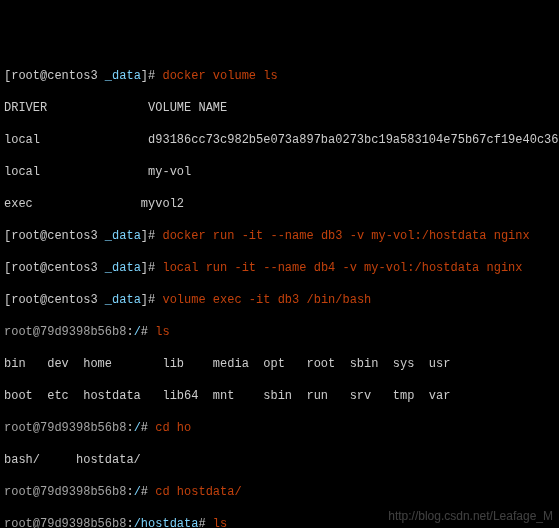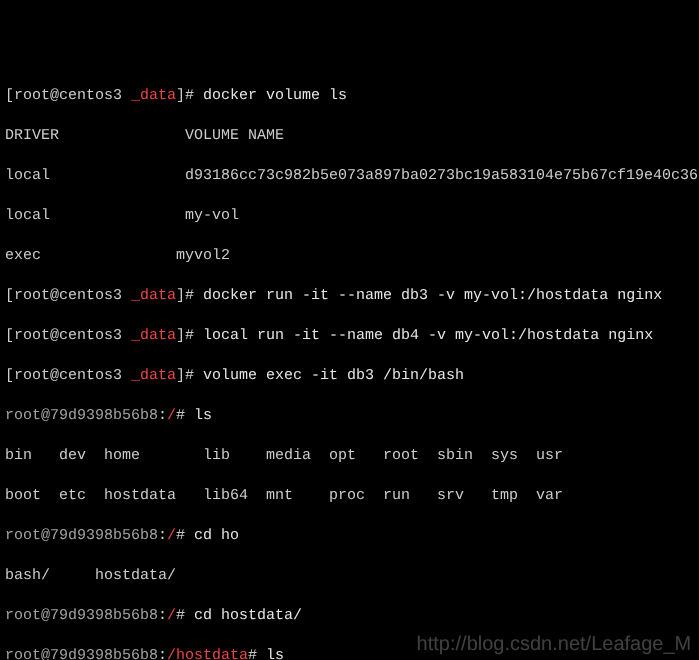--- a/index.html
+++ b/index.html
@@ -11,48 +11,48 @@
     font-size: 12px;
     line-height: 16px;
     width: 559px;
     height: 528px;
     box-sizing: border-box;
     overflow: hidden;
     position: relative;
     white-space: pre;
   }
   .red { color: #a3a3a3; }
-  .blue { color: #ef4444; }
-  .yellow { color: #e5e5e5; }
+  .blue { color: #7dd3fc; }
+  .yellow { color: #c2410c; }
   .watermark {
     position: absolute;
     bottom: 4px;
     right: 6px;
     color: rgba(255,255,255,0.25);
-    font-size: 16px;
+    font-size: 12px;
     font-family: Arial, sans-serif;
   }
   .line { white-space: pre; }
 </style>
 </head>
 <body>
 
 
 
 <div class="line"><span>[root@centos3 </span><span class="blue">_data</span><span>]# </span><span class="yellow">docker volume ls</span></div>
 <div class="line">DRIVER              VOLUME NAME</div>
 <div class="line">local               d93186cc73c982b5e073a897ba0273bc19a583104e75b67cf19e40c3693</div>
 <div class="line">local               my-vol</div>
 <div class="line">exec               myvol2</div>
 <div class="line"><span>[root@centos3 </span><span class="blue">_data</span><span>]# </span><span class="yellow">docker run -it --name db3 -v my-vol:/hostdata nginx</span></div>
 <div class="line"><span>[root@centos3 </span><span class="blue">_data</span><span>]# </span><span class="yellow">local run -it --name db4 -v my-vol:/hostdata nginx</span></div>
 <div class="line"><span>[root@centos3 </span><span class="blue">_data</span><span>]# </span><span class="yellow">volume exec -it db3 /bin/bash</span></div>
 <div class="line"><span class="red">root@79d9398b56b8</span>:<span class="blue">/</span># <span class="yellow">ls</span></div>
 <div class="line">bin   dev  home       lib    media  opt   root  sbin  sys  usr</div>
-<div class="line">boot  etc  hostdata   lib64  mnt    proc  run   srv   tmp  var</div>
+<div class="line">boot  etc  hostdata   lib64  mnt    sbin  run   srv   tmp  var</div>
 <div class="line"><span class="red">root@79d9398b56b8</span>:<span class="blue">/</span># <span class="yellow">cd ho</span></div>
 <div class="line">bash/     hostdata/</div>
 <div class="line"><span class="red">root@79d9398b56b8</span>:<span class="blue">/</span># <span class="yellow">cd hostdata/</span></div>
 <div class="line"><span class="red">root@79d9398b56b8</span>:<span class="blue">/hostdata</span># <span class="yellow">ls</span></div>
 
 
 
 
 
 

